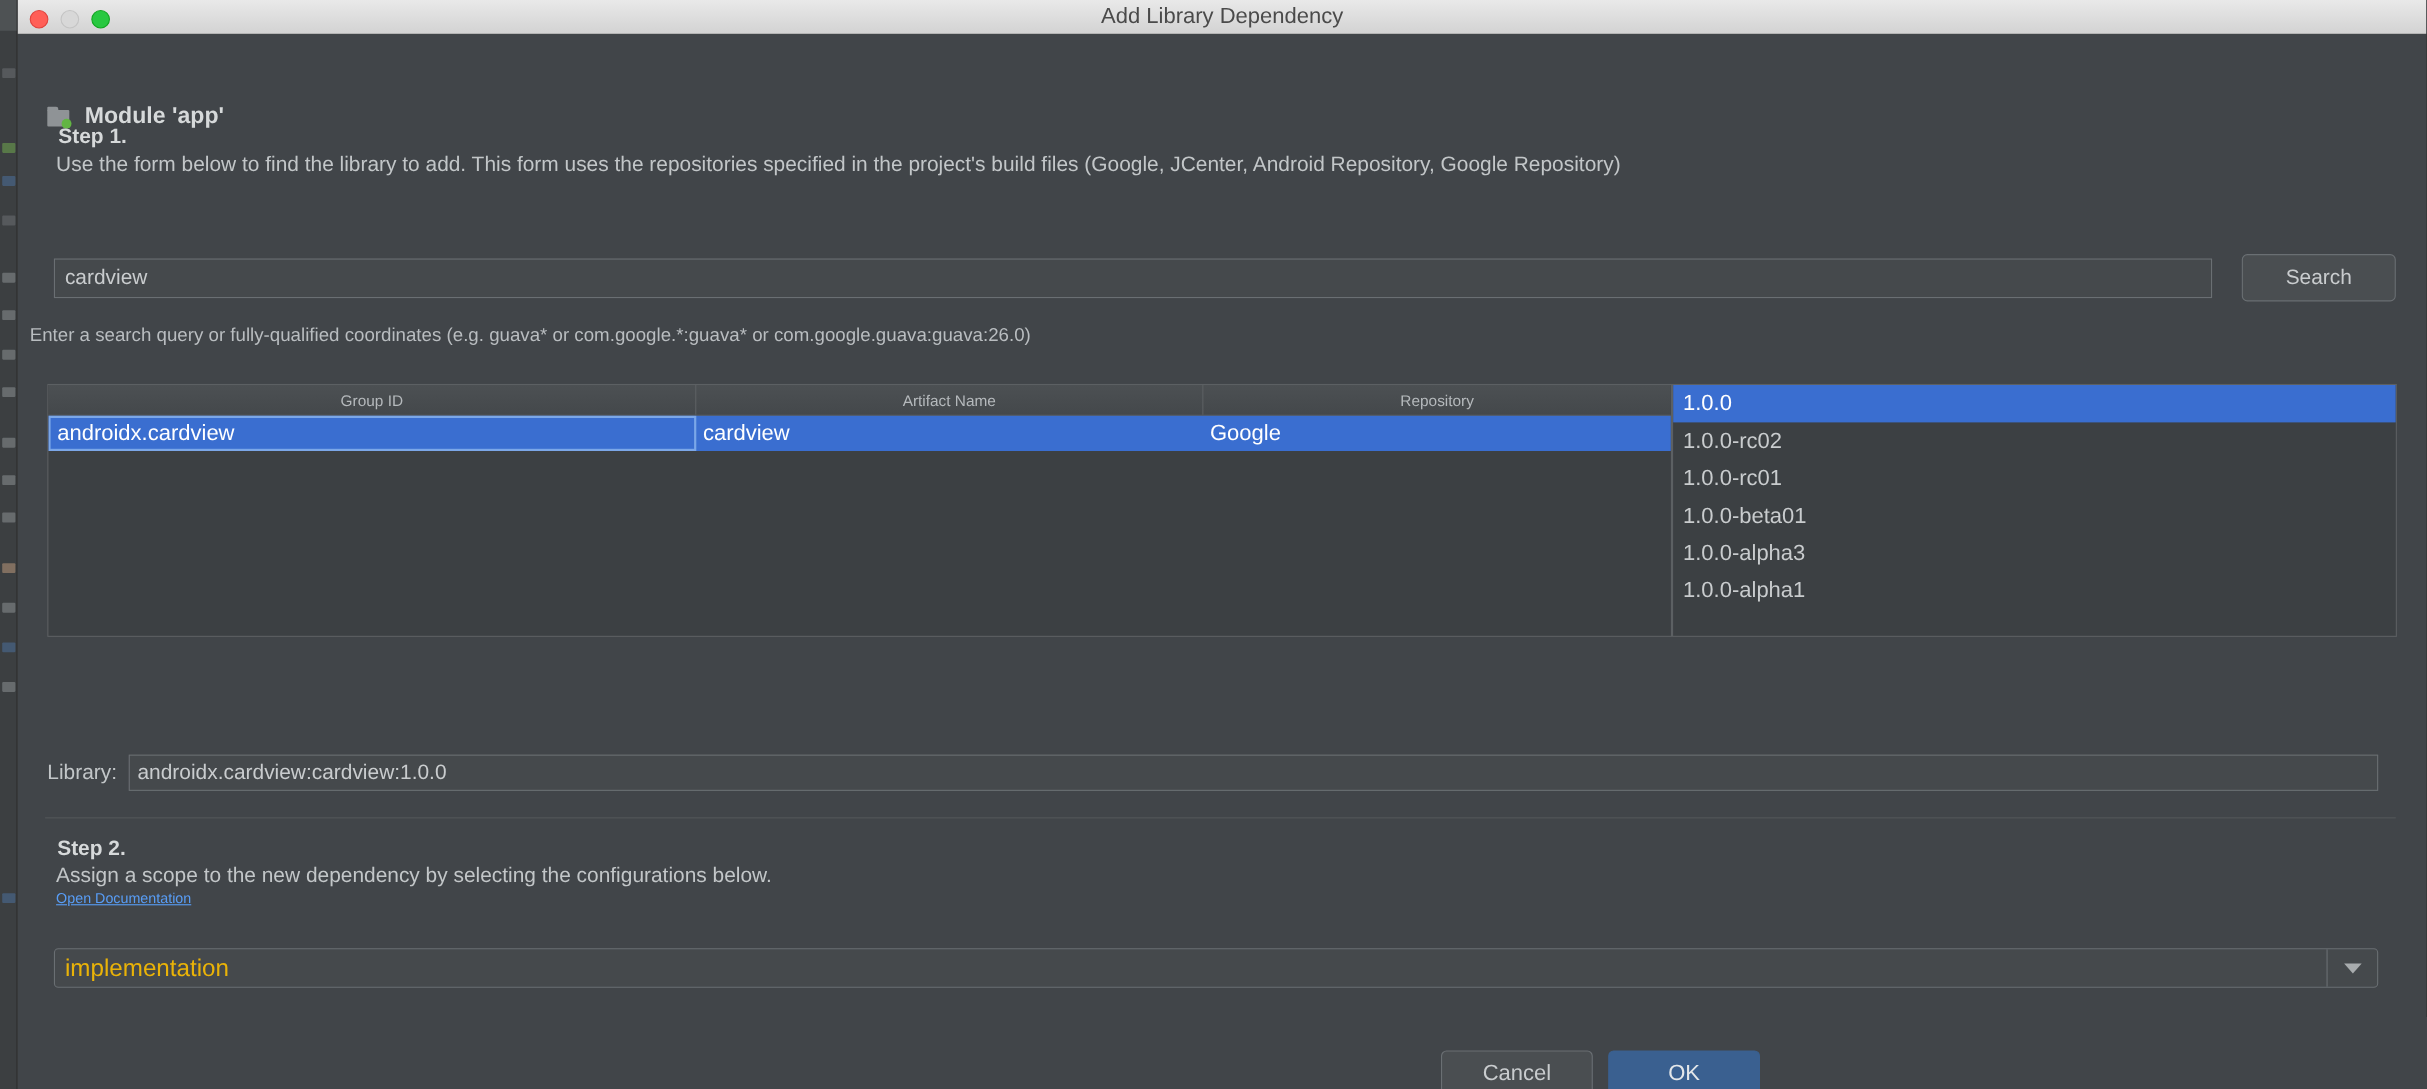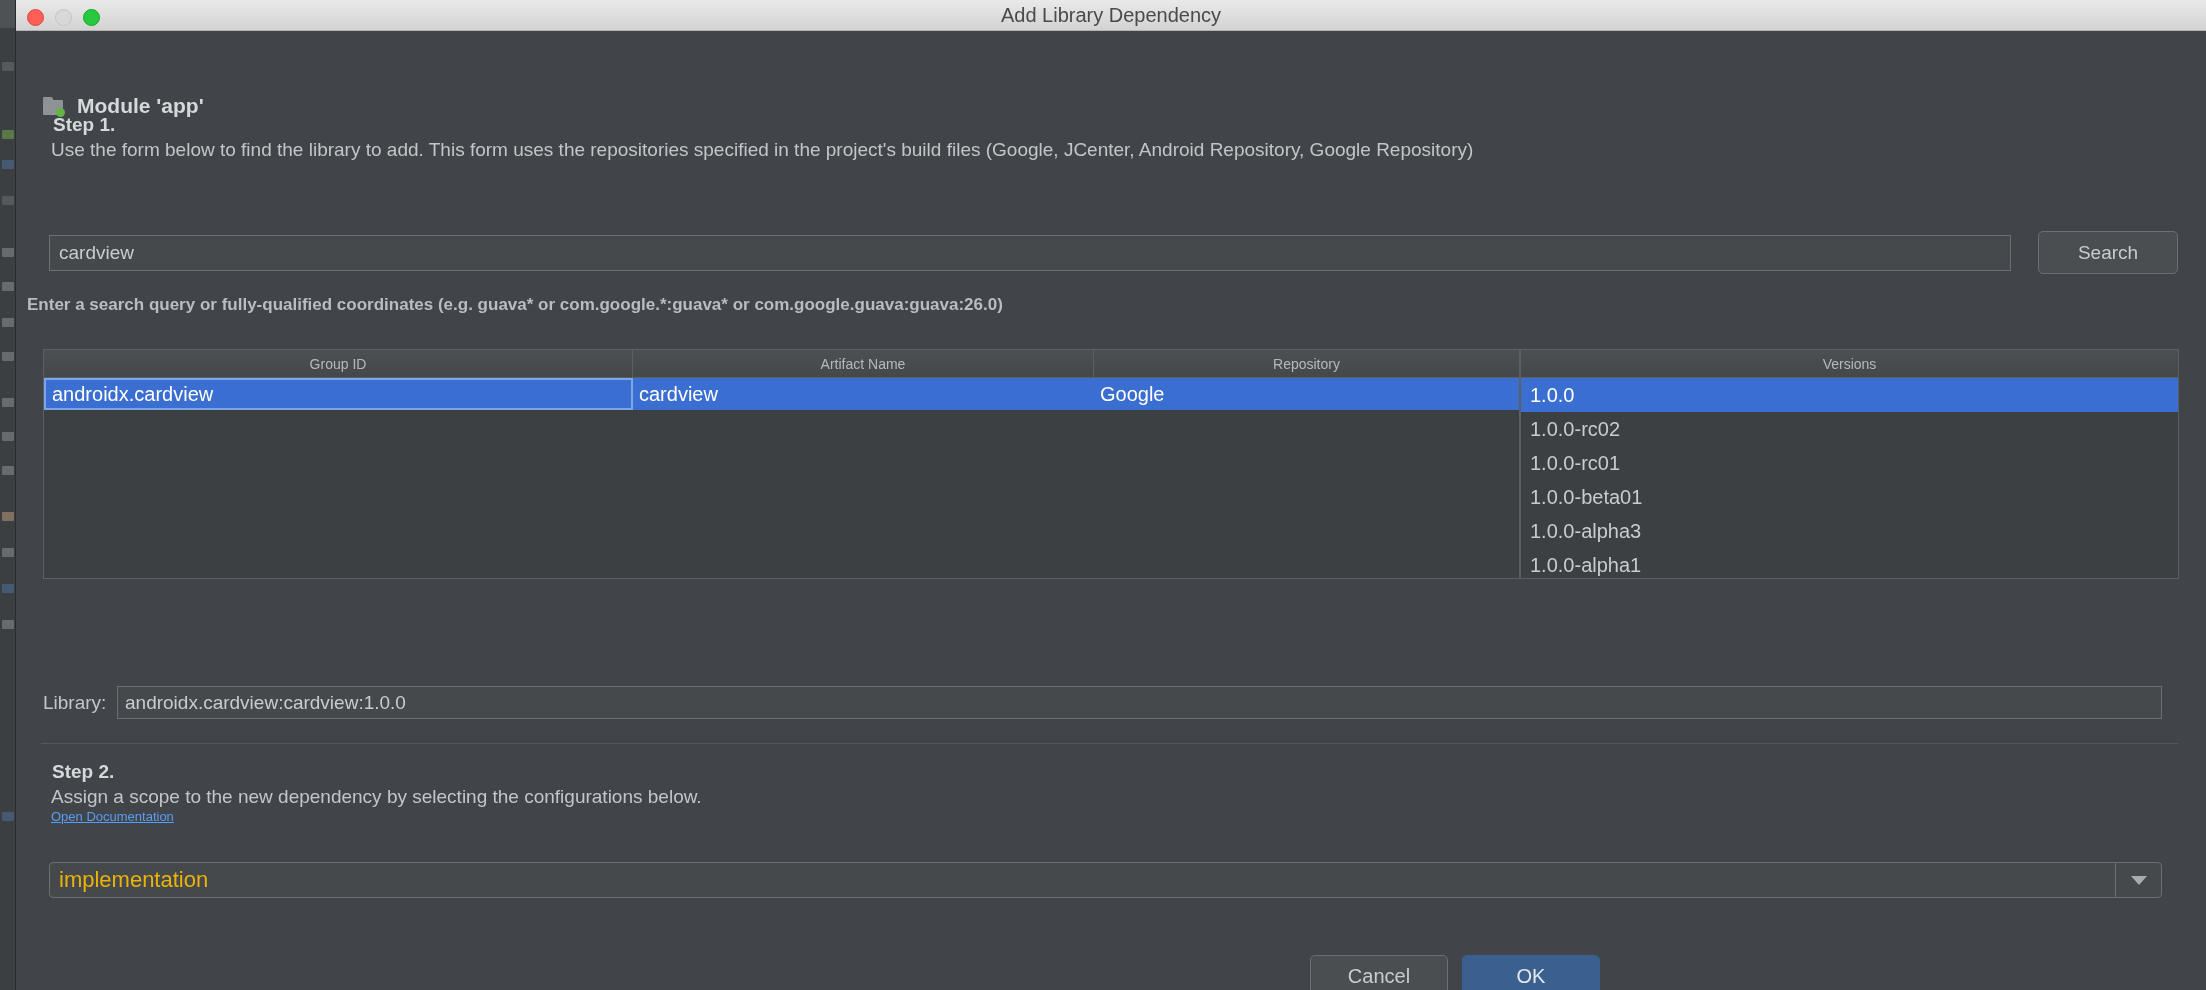--- a/index.html
+++ b/index.html
@@ -175,21 +175,20 @@
     font-family: "Liberation Sans", sans-serif;
     cursor: default;
   }
 
   .hint-text {
     position: absolute;
     left: 11px; top: 264px;
     font-size: 17px;
     color: #b9bdc0;
     white-space: nowrap;
-    font-weight: bold;
   }
 
   
   .table-left {
     position: absolute;
     left: 27px; top: 318px;
     width: 1477px; height: 230px;
     border: 1px solid #5c6063;
     background: #3c4043;
     overflow: hidden;
@@ -412,23 +411,20 @@
           <div class="th" style="width:425px;">Repository</div>
         </div>
         <div class="row selected">
           <div class="td focus-cell" style="width:589px;">androidx.cardview</div>
           <div class="td" style="width:461px;">cardview</div>
           <div class="td" style="width:425px;">Google</div>
         </div>
       </div>
 
       <div class="table-right">
-        <div class="thead">
-          <div class="th" style="width:657px;">Versions</div>
-        </div>
         <div class="v-row selected">1.0.0</div>
         <div class="v-row">1.0.0-rc02</div>
         <div class="v-row">1.0.0-rc01</div>
         <div class="v-row">1.0.0-beta01</div>
         <div class="v-row">1.0.0-alpha3</div>
         <div class="v-row">1.0.0-alpha1</div>
       </div>
 
       <div class="library-label">Library:</div>
       <input class="library-field" type="text" value="androidx.cardview:cardview:1.0.0" style="">

